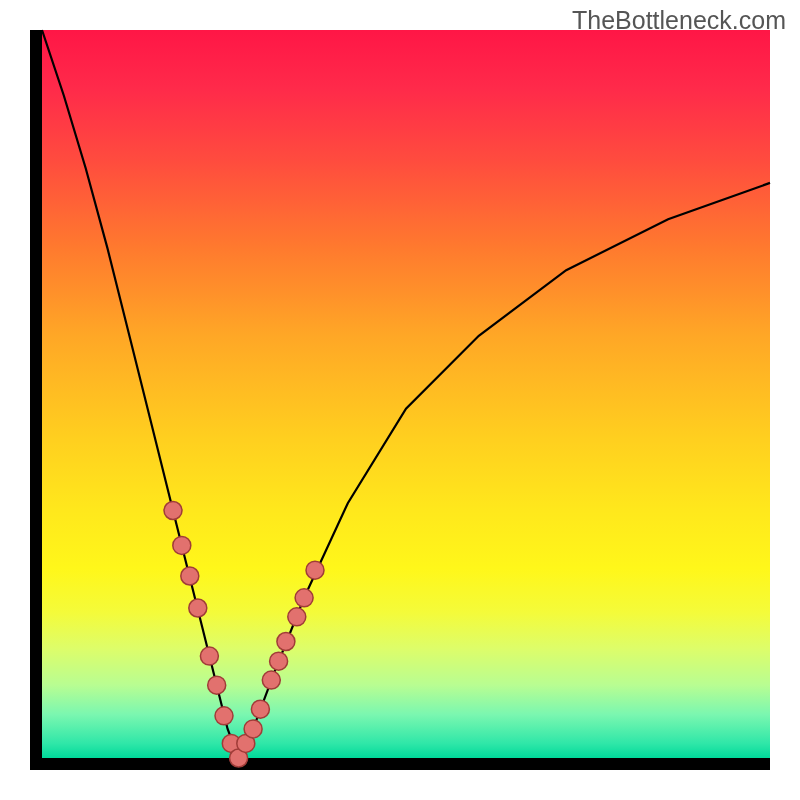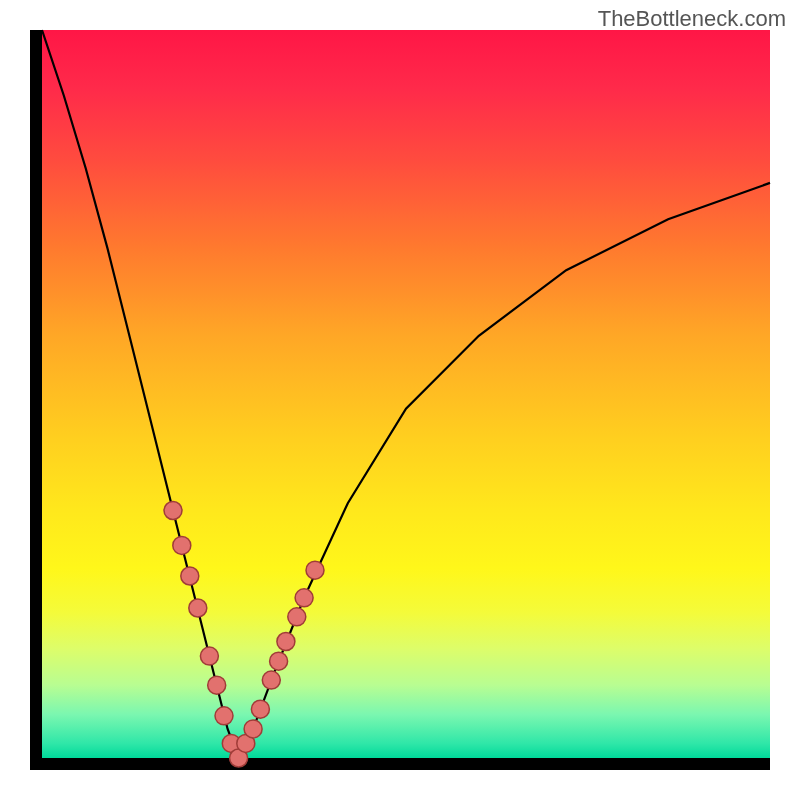--- a/index.html
+++ b/index.html
@@ -13,21 +13,21 @@
   }
   .container {
     position: relative;
     width: 800px;
     height: 800px;
   }
   .watermark {
     position: absolute;
     top: 6px;
     right: 14px;
-    font-size: 22px;
+    font-size: 25px;
     color: #555;
     z-index: 10;
     user-select: none;
   }
   .frame {
     position: absolute;
     left: 30px;
     top: 30px;
     width: 740px;
     height: 740px;

